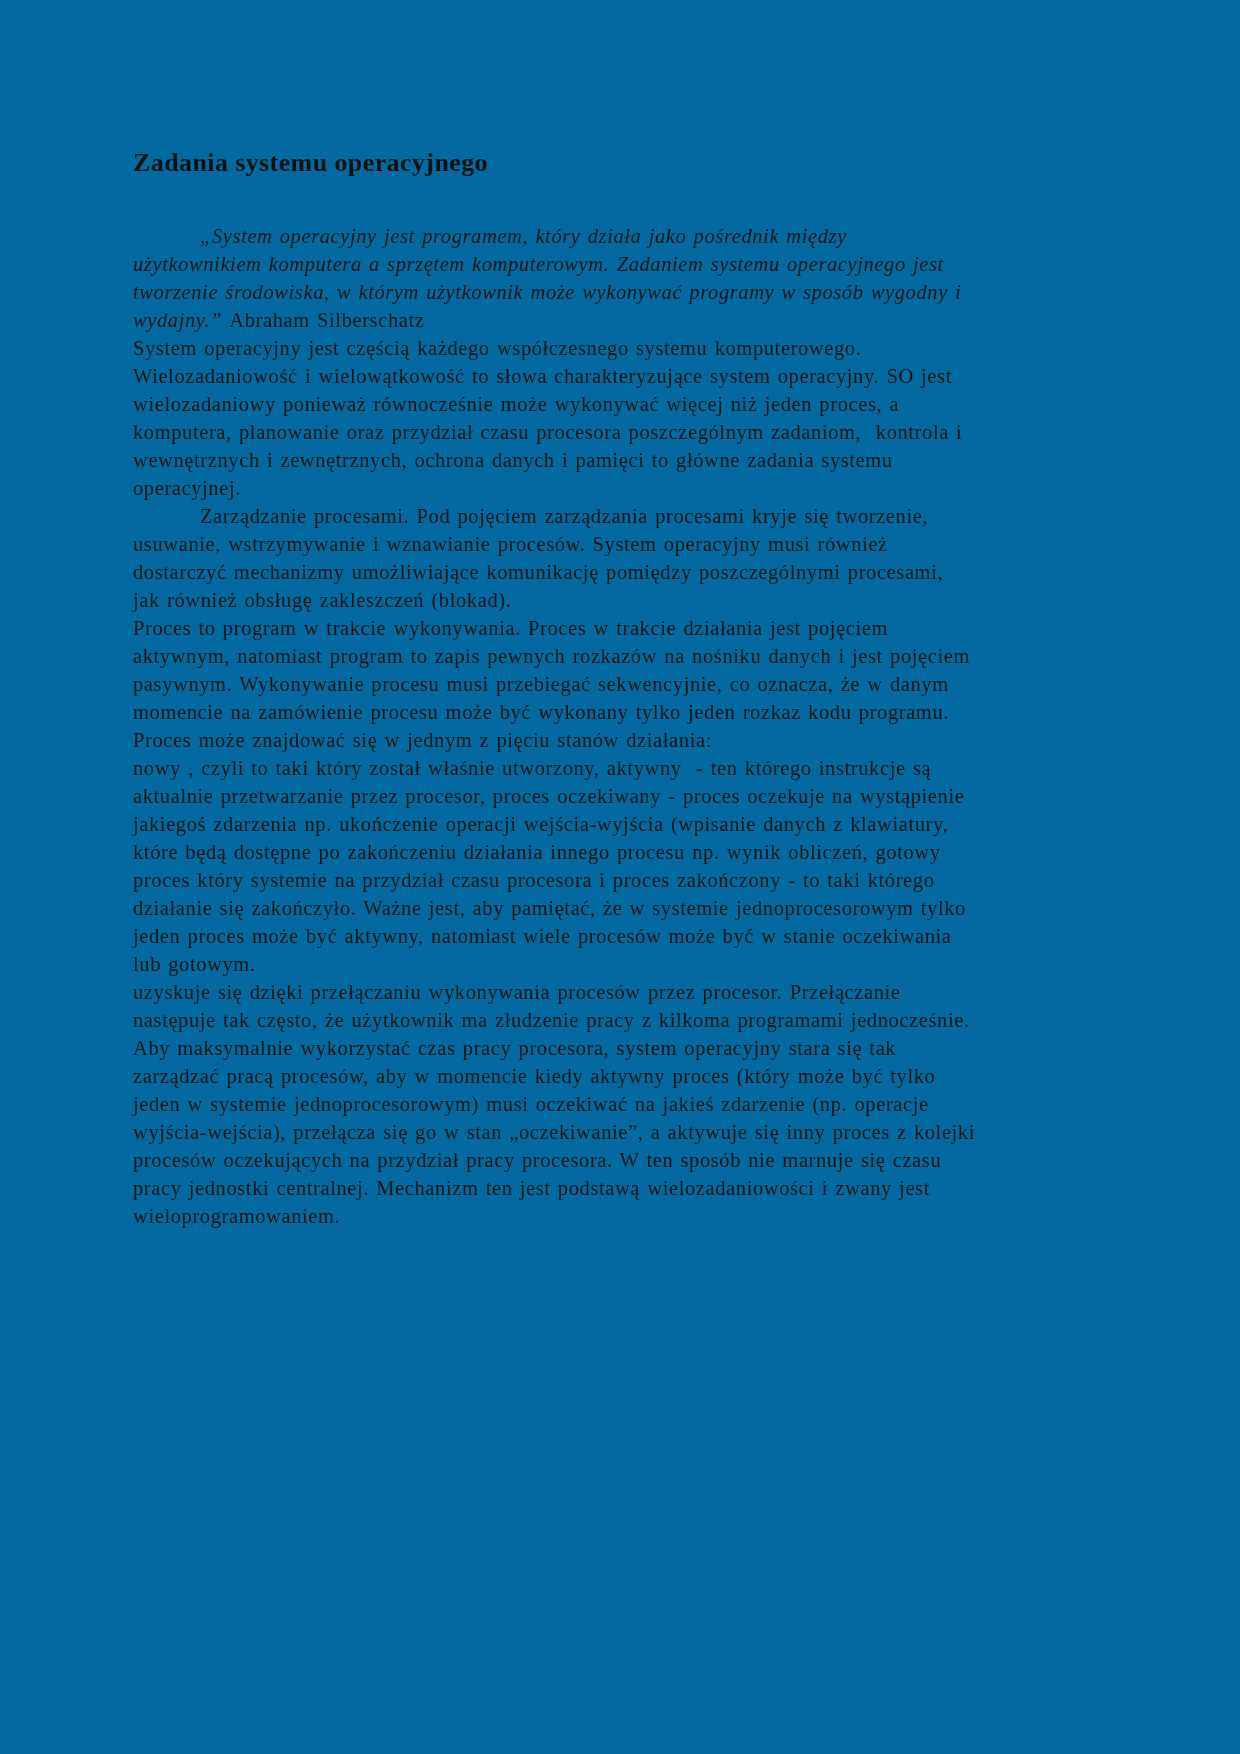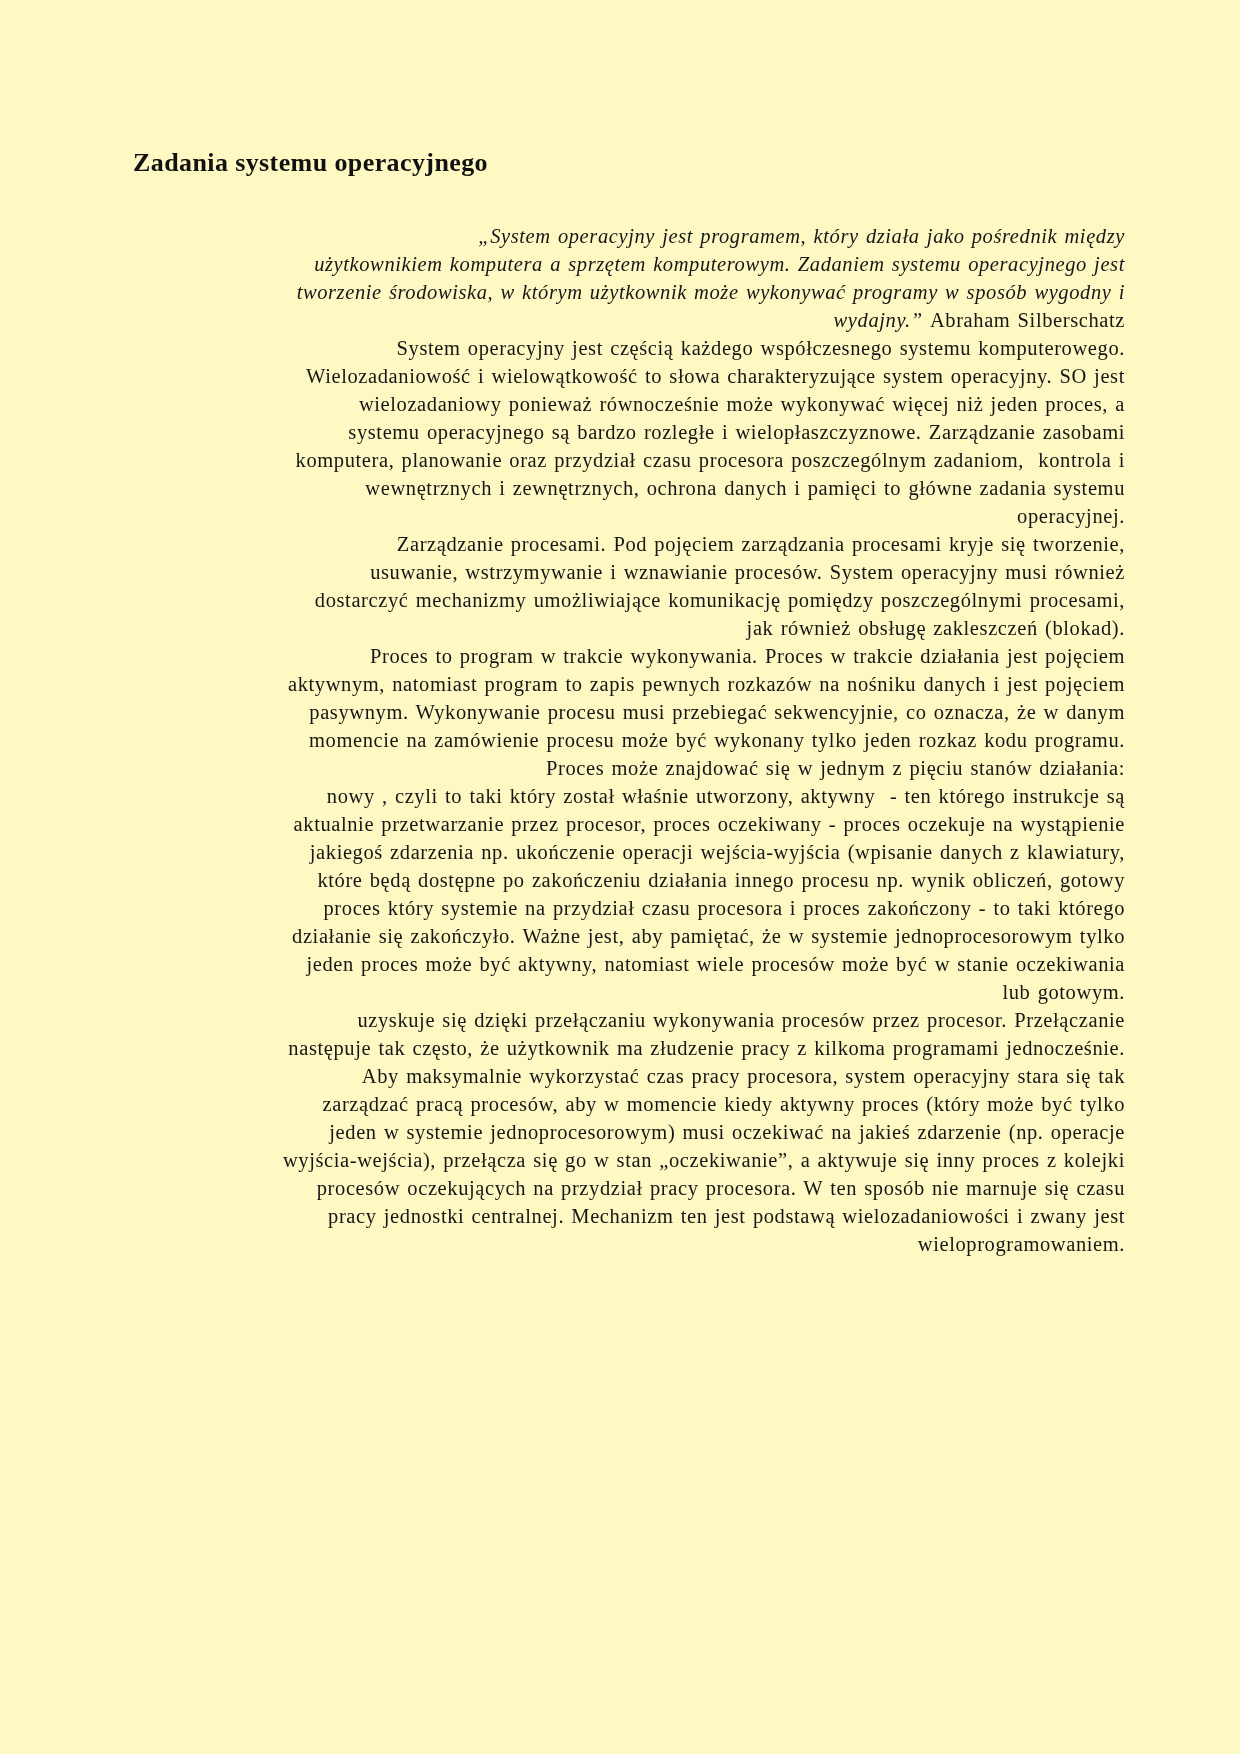--- a/index.html
+++ b/index.html
@@ -4,21 +4,21 @@
 <style>
   html, body {
     margin: 0;
     padding: 0;
     background: #ffffff;
   }
   .page {
     position: relative;
     width: 1240px;
     height: 1754px;
-    background: #fef9c3;
+    background: #0369a1;
     color: #161616;
     font-family: "Liberation Serif", "DejaVu Serif", serif;
     overflow: hidden;
     box-sizing: border-box;
     padding: 148px 115px 0 133px;
   }
   .doc-title {
     font-size: 26px;
     font-weight: 700;
     line-height: 30px;
@@ -28,21 +28,20 @@
   }
   .doc-body {
     font-size: 20.5px;
     line-height: 28px;
     letter-spacing: 0.6px;
     word-spacing: 1.5px;
   }
   .line {
     min-height: 28px;
     white-space: pre-wrap;
-    text-align: right;
   }
   .line.indent {
     text-indent: 67px;
   }
   .it {
     font-style: italic;
   }
 </style>
 </head>
 <body>
@@ -50,21 +49,20 @@
 <div class="page">
   <h1 class="doc-title">Zadania systemu operacyjnego</h1>
   <div class="doc-body">
       <div class="line indent"><span class="it">„System operacyjny jest programem, który działa jako pośrednik między</span></div>
       <div class="line"><span class="it">użytkownikiem komputera a sprzętem komputerowym. Zadaniem systemu operacyjnego jest</span></div>
       <div class="line"><span class="it">tworzenie środowiska, w którym użytkownik może wykonywać programy w sposób wygodny i</span></div>
       <div class="line"><span class="it">wydajny.” </span><span>Abraham Silberschatz</span></div>
       <div class="line"><span>System operacyjny jest częścią każdego współczesnego systemu komputerowego.</span></div>
       <div class="line"><span>Wielozadaniowość i wielowątkowość to słowa charakteryzujące system operacyjny. SO jest</span></div>
       <div class="line"><span>wielozadaniowy ponieważ równocześnie może wykonywać więcej niż jeden proces, a</span></div>
-      <div class="line"><span>systemu operacyjnego są bardzo rozległe i wielopłaszczyznowe. Zarządzanie zasobami</span></div>
       <div class="line"><span>komputera, planowanie oraz przydział czasu procesora poszczególnym zadaniom,  kontrola i</span></div>
       <div class="line"><span>wewnętrznych i zewnętrznych, ochrona danych i pamięci to główne zadania systemu</span></div>
       <div class="line"><span>operacyjnej.</span></div>
       <div class="line indent"><span>Zarządzanie procesami. Pod pojęciem zarządzania procesami kryje się tworzenie,</span></div>
       <div class="line"><span>usuwanie, wstrzymywanie i wznawianie procesów. System operacyjny musi również</span></div>
       <div class="line"><span>dostarczyć mechanizmy umożliwiające komunikację pomiędzy poszczególnymi procesami,</span></div>
       <div class="line"><span>jak również obsługę zakleszczeń (blokad).</span></div>
       <div class="line"><span>Proces to program w trakcie wykonywania. Proces w trakcie działania jest pojęciem</span></div>
       <div class="line"><span>aktywnym, natomiast program to zapis pewnych rozkazów na nośniku danych i jest pojęciem</span></div>
       <div class="line"><span>pasywnym. Wykonywanie procesu musi przebiegać sekwencyjnie, co oznacza, że w danym</span></div>

